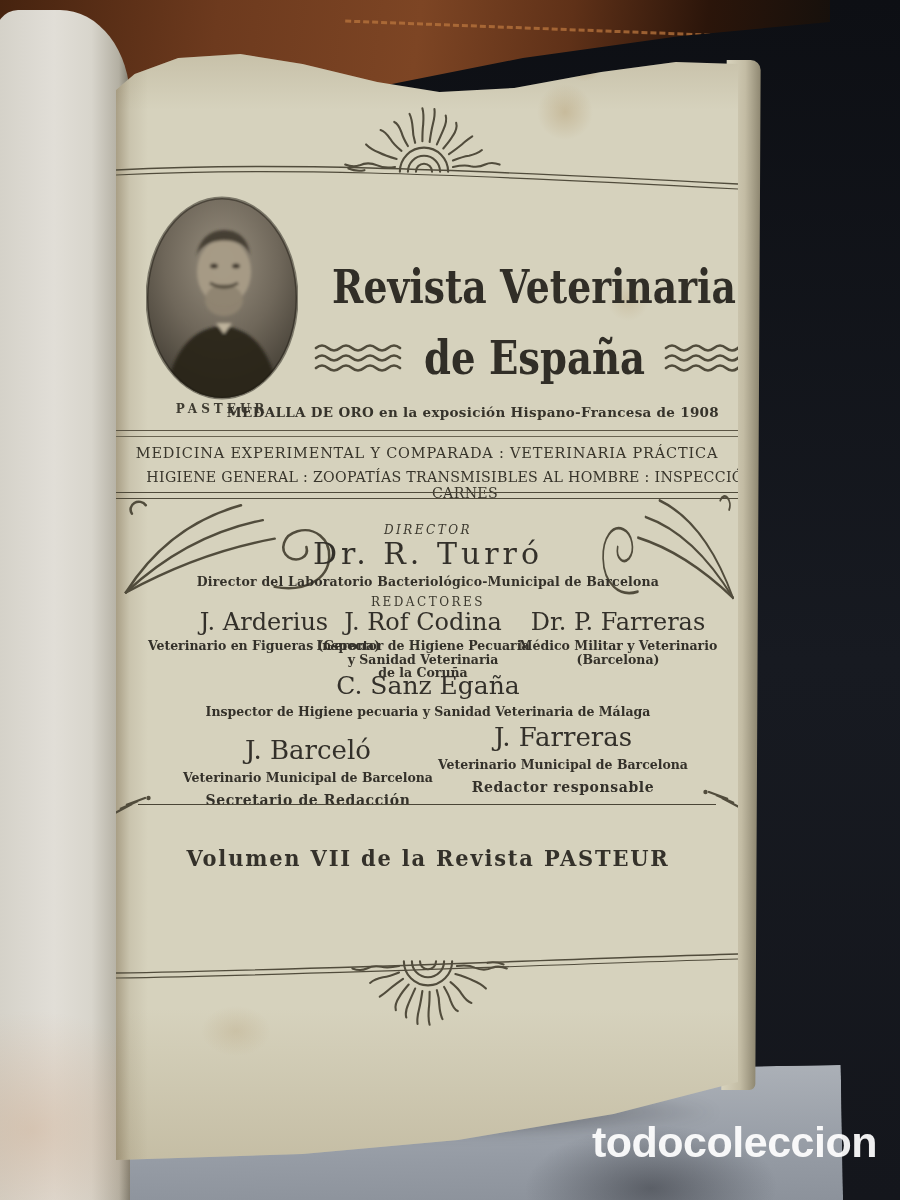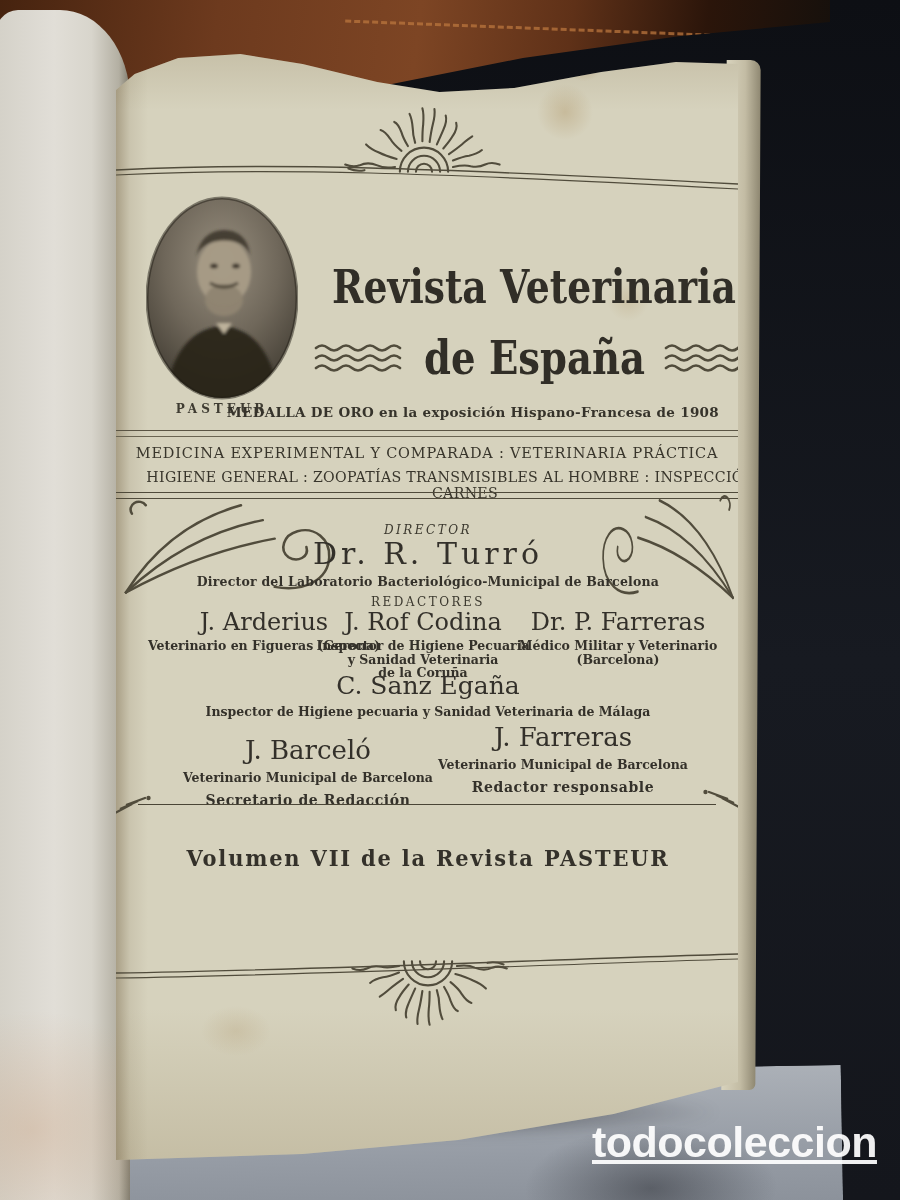--- a/index.html
+++ b/index.html
@@ -100,21 +100,20 @@
   .squig-r { left:578px; top:742px; width:48px; height:24px; transform:scaleX(-1); }
   .volume { top:800px; font-size:21px; font-weight:bold; letter-spacing:1.8px; transform:scaleY(1.05); color:#34312a; }
   .lines-top { left:0; top:110px; width:622px; height:44px; }
   .sun-top { left:218px; top:55px; width:180px; height:74px; }
   .lines-bot { left:0; top:900px; width:622px; height:44px; }
   .sun-bot { left:222px; top:912px; width:180px; height:74px; transform:rotate(180deg); }
   .watermark {
     position:absolute; left:592px; top:1118px; z-index:9;
     font-family:"Liberation Sans", sans-serif; font-weight:bold; font-size:43px; letter-spacing:-.5px;
     color:rgba(255,255,255,.93);
-    text-decoration:underline;
   }
 </style>
 </head>
 <body>
 
 <svg width="0" height="0" style="position:absolute">
   <defs>
     <g id="sun" fill="none" stroke="currentColor" stroke-width="2.6" stroke-linecap="round">
       <path d="M80,88 A30,30 0 0 1 140,88"></path>
       <path d="M90,88 A20,20 0 0 1 130,88"></path>

